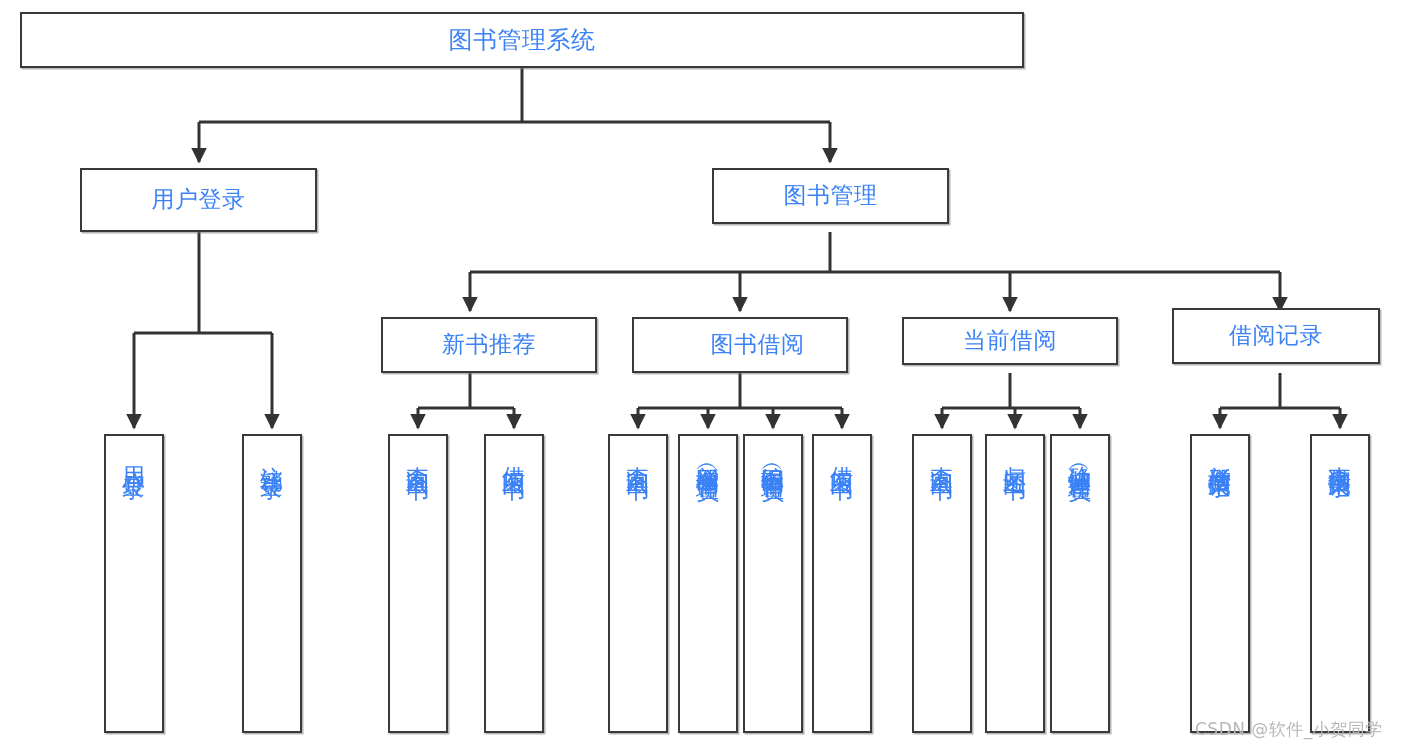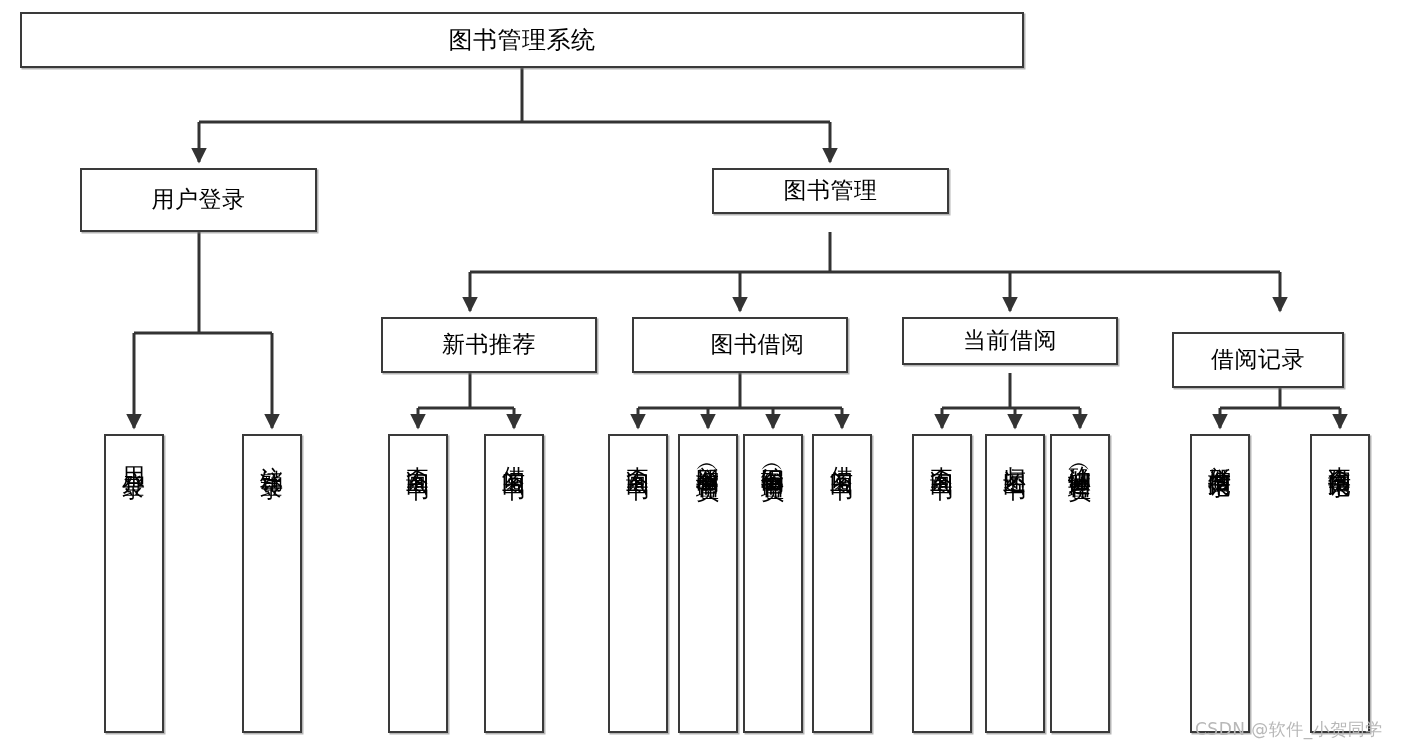--- a/index.html
+++ b/index.html
@@ -28,21 +28,21 @@
   }
   .node {
     position: absolute;
     box-sizing: border-box;
     background: #ffffff;
     border: 2.5px solid #3a3a3a;
     box-shadow: 1.5px 1.5px 0 rgba(120,120,120,0.55);
     display: flex;
     align-items: center;
     justify-content: center;
-    color: #000000;
+    color: #3b82f6;
     z-index: 2;
   }
   .node .lbl {
     display: block;
     text-align: center;
     line-height: 1.18;
     white-space: pre;
   }
   .node.horiz .lbl {
     font-size: 23px;
@@ -131,34 +131,34 @@
     </g>
   </svg>
 
   <div class="node root horiz" style="left:20px; top:12px; width:1004px; height:56px;">
     <span class="lbl">图书管理系统</span>
   </div>
 
   <div class="node horiz" style="left:80px; top:168px; width:237px; height:64px;">
     <span class="lbl">用户登录</span>
   </div>
-  <div class="node horiz" style="left:712px; top:168px; width:237px; height:46px;">
+  <div class="node horiz" style="left:712px; top:168px; width:237px; height:56px;">
     <span class="lbl">图书管理</span>
   </div>
 
   <div class="node horiz" style="left:362px; top:317px; width:216px; height:56px;margin-left:19px;">
     <span class="lbl">新书推荐</span>
   </div>
   <div class="node horiz" style="left:632px; top:317px; width:216px; height:56px;padding-left:35px;">
     <span class="lbl">图书借阅</span>
   </div>
   <div class="node horiz" style="left:902px; top:317px; width:216px; height:48px;">
     <span class="lbl">当前借阅</span>
   </div>
-  <div class="node horiz" style="left:1172px; top:332px; width:172px; height:56px;">
+  <div class="node horiz" style="left:1172px; top:308px; width:208px; height:56px;">
     <span class="lbl">借阅记录</span>
   </div>
 
   <div class="node vert" style="left:104px; top:434px; width:60px; height:299px;">
     <span class="lbl">用户登录</span>
   </div>
   <div class="node vert" style="left:242px; top:434px; width:60px; height:299px;">
     <span class="lbl">注销登录</span>
   </div>
 

